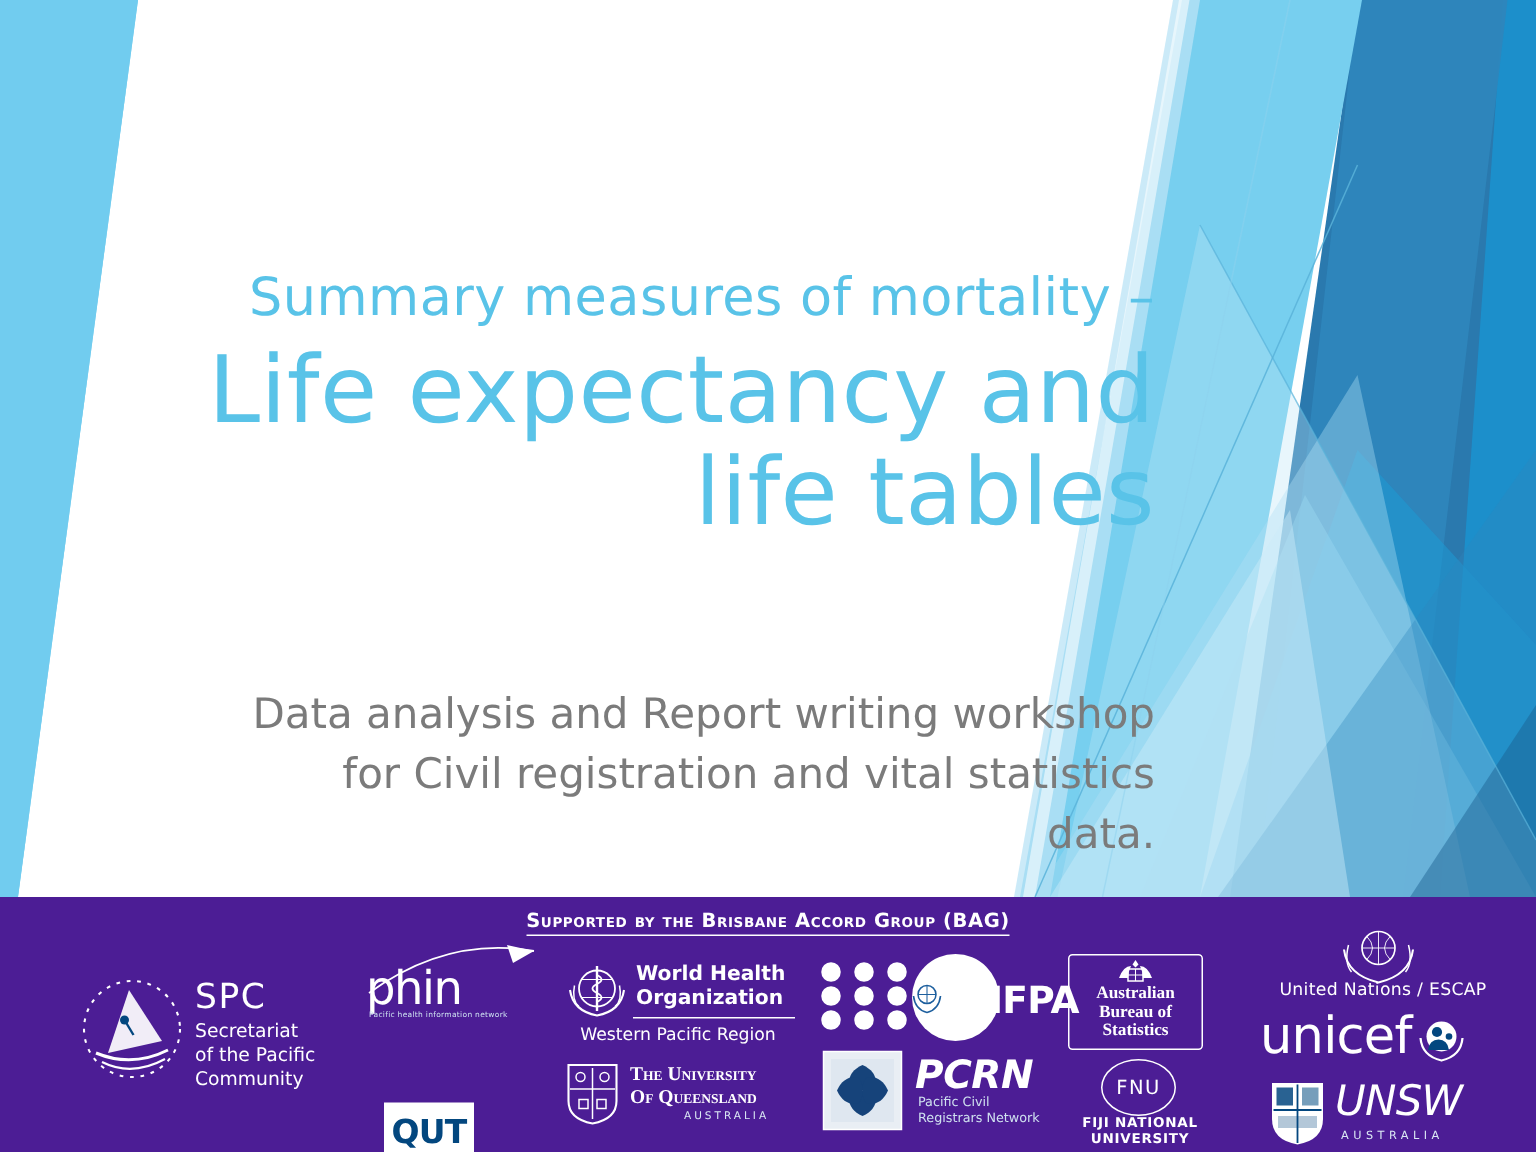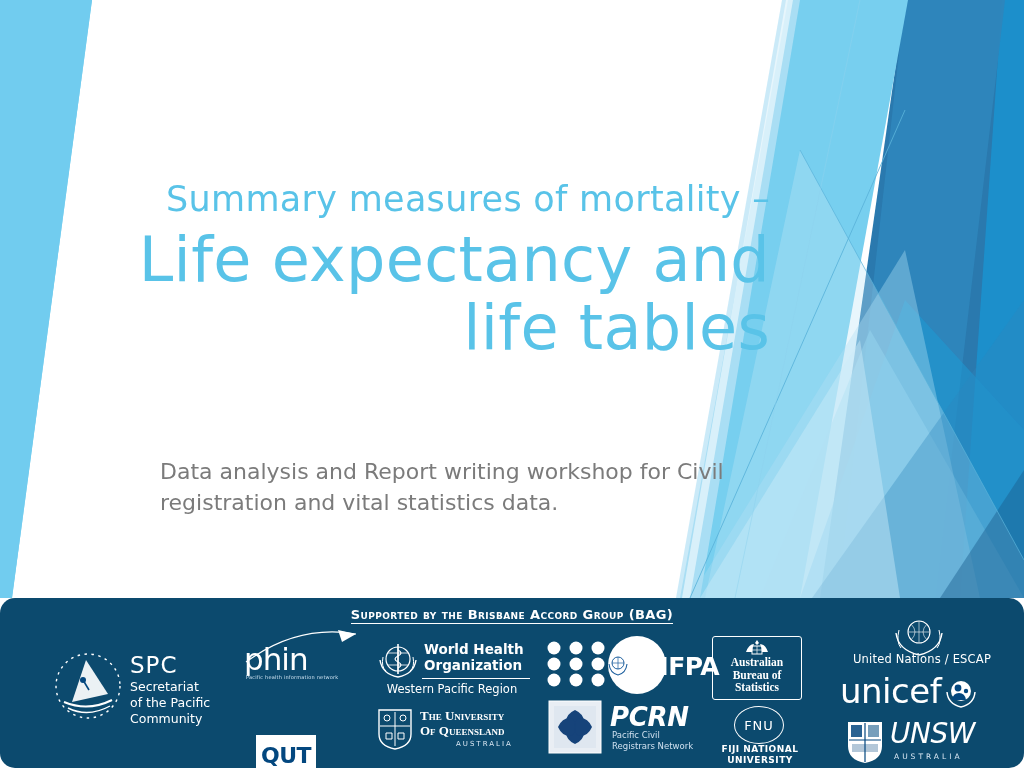--- a/index.html
+++ b/index.html
@@ -25,33 +25,32 @@
     font-weight:400;
     line-height:1.0;
     white-space:nowrap;
     letter-spacing:0.3px;
   }
   .title-line.small{font-size:35px;margin-bottom:12px;}
   .title-line.big{font-size:62px;margin-bottom:6px;}
 
   .subtitle{
     position:absolute;left:160px;top:456px;width:610px;
-    text-align:left;
+    text-align:right;
     color:#7b7b7b;
-    font-size:22px;
+    font-size:28px;
     line-height:1.42;
     font-weight:400;
   }
 
   
   .banner{
     position:absolute;left:0;top:598px;width:1024px;height:170px;
-    background:#0c4a6e;
+    background:#4c1d95;
     overflow:hidden;
-    border-radius:15px;
   }
   .banner-title{
     position:absolute;left:0;top:9px;width:1024px;text-align:center;
     color:#ffffff;
     font-size:13px;
     font-weight:bold;
     font-variant:small-caps;
     letter-spacing:0.4px;
   }
   .banner-title span.u{

